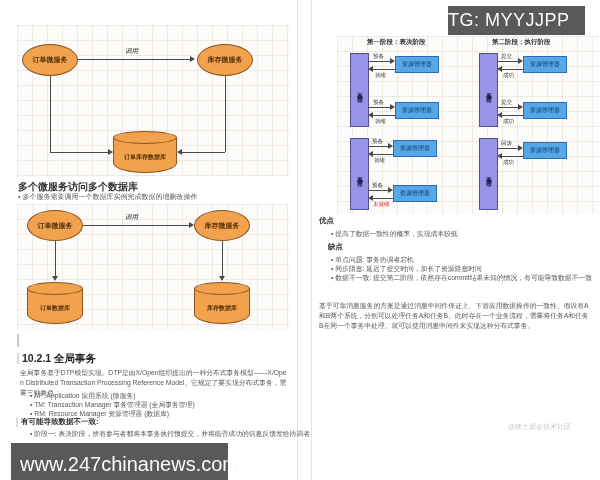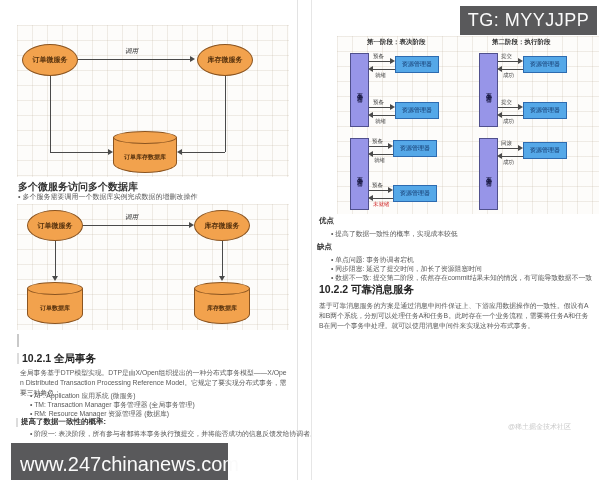--- a/index.html
+++ b/index.html
@@ -48,21 +48,21 @@
   .h2{position:absolute;font-size:12.5px;font-weight:bold;color:#262626;white-space:nowrap;}
   .h3{position:absolute;font-size:10.5px;font-weight:bold;color:#262626;white-space:nowrap;}
   .btitle{position:absolute;font-size:7.5px;font-weight:bold;color:#333;white-space:nowrap;}
   .body-text{position:absolute;font-size:6.8px;line-height:10px;color:#595959;word-break:break-all;}
   .bullet{position:absolute;font-size:6.8px;color:#595959;white-space:nowrap;}
   .bullet::before{content:"•  ";color:#595959;}
   .bullet.wrap{white-space:normal;word-break:break-all;line-height:9px;}
   .sec-bar{position:absolute;width:2px;background:#c9c9c9;}
   
   .wm-box{position:absolute;background:#59595b;color:#fafafa;display:flex;align-items:center;}
-  #tg-box{left:148px;top:6px;width:137px;height:29px;font-size:18px;justify-content:center;letter-spacing:.5px;}
+  #tg-box{left:136px;top:6px;width:137px;height:29px;font-size:18px;justify-content:flex-start;letter-spacing:.5px;}
   #site-box{left:11px;top:443px;width:217px;height:42px;font-size:20px;padding-left:9px;box-sizing:border-box;}
   .juejin{position:absolute;font-size:7px;color:#c9c9c9;white-space:nowrap;}
 </style>
 </head>
 <body>
 
 <div class="screen">
 
   <div class="page" id="page-left">
 
@@ -127,21 +127,21 @@
     <div class="sec-bar" style="left:17px;top:353px;height:11px;background:#dcdcdc"></div>
     <div class="h3" style="left:22px;top:352px">10.2.1 全局事务</div>
 
     <div class="body-text" style="left:20px;top:368px;width:268px">全局事务基于DTP模型实现。DTP是由X/Open组织提出的一种分布式事务模型——X/Open Distributed Transaction Processing Reference Model。它规定了要实现分布式事务，需要三种角色：</div>
 
     <div class="bullet" style="left:30px;top:391px">AP: Application 应用系统 (微服务)</div>
     <div class="bullet" style="left:30px;top:400px">TM: Transaction Manager 事务管理器 (全局事务管理)</div>
     <div class="bullet" style="left:30px;top:409px">RM: Resource Manager 资源管理器 (数据库)</div>
 
     <div class="sec-bar" style="left:16px;top:418px;height:9px;background:#dcdcdc"></div>
-    <div class="btitle" style="left:21px;top:417px">提高了数据一致性的概率:</div>
+    <div class="btitle" style="left:21px;top:417px">有可能导致数据不一致:</div>
     <div class="bullet" style="left:30px;top:429px">阶段一: 表决阶段，所有参与者都将本事务执行预提交，并将能否成功的信息反馈发给协调者。</div>
 
     <div class="wm-box" id="site-box">
       <span>www.247chinanews.com</span>
     </div>
   </div>
 
   <div class="page" id="page-right">
 
     <div class="wm-box" id="tg-box">
@@ -228,23 +228,22 @@
       <div class="arr-r" style="left:181px;top:109px"></div>
       <div class="alabel" style="left:164px;top:104px">回滚</div>
       <div class="hline" style="left:163px;top:120px;width:23px"></div>
       <div class="arr-l" style="left:160px;top:117px"></div>
       <div class="alabel" style="left:166px;top:123px">成功</div>
     </div>
 
     <div class="btitle" style="left:7px;top:216px">优点</div>
     <div class="bullet" style="left:19px;top:229px">提高了数据一致性的概率，实现成本较低</div>
 
-    <div class="btitle" style="left:5px;top:242px">缺点</div>
+    <div class="btitle" style="left:16px;top:242px">缺点</div>
     <div class="bullet" style="left:19px;top:255px">单点问题: 事务协调者宕机</div>
     <div class="bullet" style="left:19px;top:264px">同步阻塞: 延迟了提交时间，加长了资源阻塞时间</div>
     <div class="bullet wrap" style="left:19px;top:273px;width:262px">数据不一致: 提交第二阶段，依然存在commit结果未知的情况，有可能导致数据不一致</div>
 
-    <div class="h3" style="left:7px;top:283px">10.2.2 可靠消息服务</div>
     <div class="body-text" style="left:7px;top:301px;width:274px">基于可靠消息服务的方案是通过消息中间件保证上、下游应用数据操作的一致性。假设有A和B两个系统，分别可以处理任务A和任务B。此时存在一个业务流程，需要将任务A和任务B在同一个事务中处理。就可以使用消息中间件来实现这种分布式事务。</div>
 
     <div class="juejin" style="left:196px;top:422px">@稀土掘金技术社区</div>
   </div>
 </div>
 
 </body></html>

